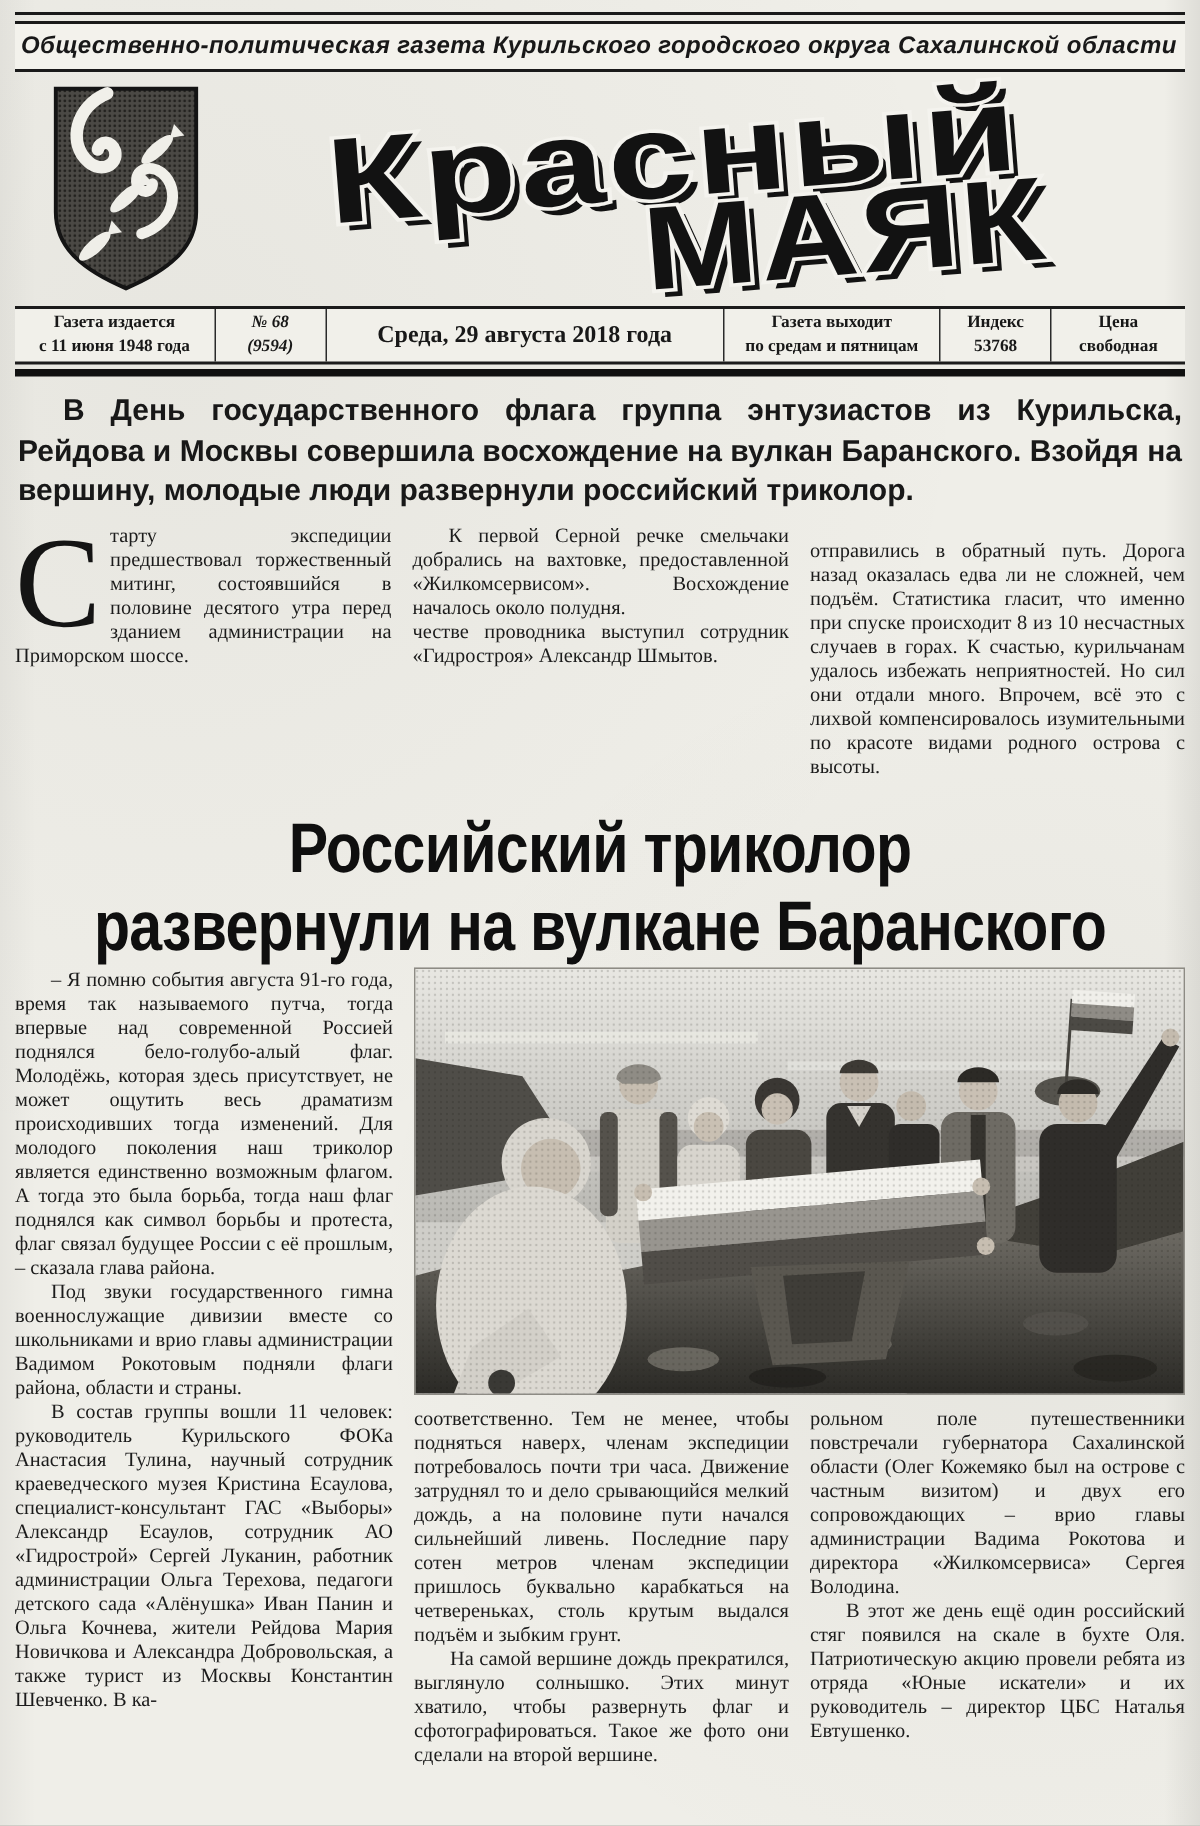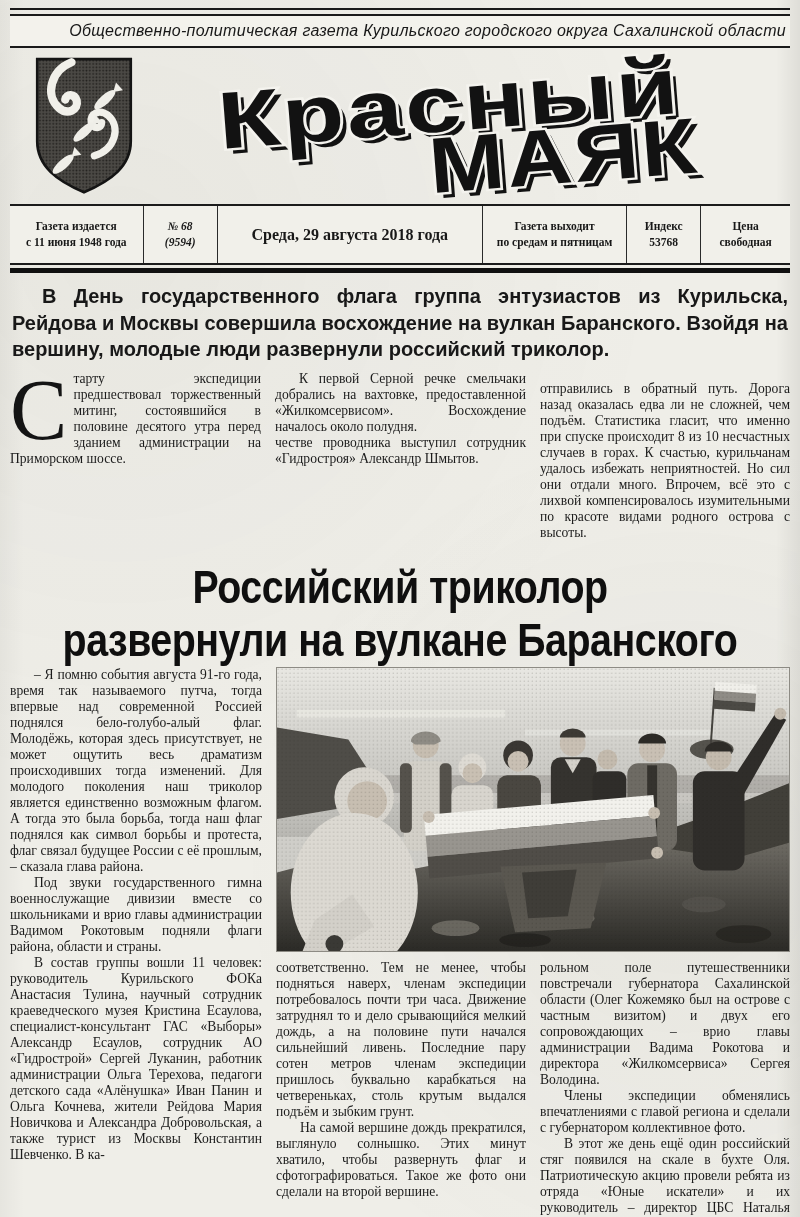--- a/index.html
+++ b/index.html
@@ -11,41 +11,41 @@
       radial-gradient(circle at 15% 20%, rgba(90,90,80,.05), transparent 45%),
       radial-gradient(circle at 85% 70%, rgba(90,90,80,.06), transparent 40%),
       linear-gradient(90deg, rgba(0,0,0,.04) 0, transparent 3%, transparent 97%, rgba(0,0,0,.07) 100%);
     color:#181818;
     font-family:"Liberation Serif", serif;
   }
   .hairline { height:2px; background:#1a1a1a; margin-bottom:4px; }
   .tagline {
     border-top:2px solid #1a1a1a; border-bottom:2px solid #1a1a1a;
     background:#f3f2ec;
-    text-align:right; font-family:"Liberation Sans", sans-serif;
-    font-style:italic; font-weight:normal; font-size:16px; padding:6px 4px;
+    text-align:left; font-family:"Liberation Sans", sans-serif;
+    font-style:italic; font-weight:bold; font-size:16px; padding:6px 4px;
     letter-spacing:.3px;
   }
   .masthead { display:flex; align-items:flex-start; height:150px; margin-top:4px; }
   .coa { width:104px; flex:none; margin-left:22px; margin-top:4px; }
   .mast-title { flex:1; height:150px; }
   .mast-title svg { display:block; width:100%; height:100%; overflow:visible; }
   .mast-title text {
     font-family:"Liberation Sans", sans-serif; font-weight:bold; letter-spacing:2px;
   }
   .m2 { text-transform:uppercase; }
   .infobar {
     display:flex; align-items:stretch;
     border-top:2px solid #1b1b1b; border-bottom:2px solid #1b1b1b;
     background:#f1f0ea; margin-top:2px;
   }
   .cell {
     display:flex; flex-direction:column; justify-content:center; text-align:center;
     font-family:"Liberation Serif", serif; font-weight:bold; font-size:11.5px;
-    line-height:1.35; padding:13px 4px; box-sizing:border-box;
+    line-height:1.35; padding:2px 4px; box-sizing:border-box;
   }
   .cell + .cell { border-left:1px solid #2a2a2a; }
   .c-founded { width:17%; }
   .c-issue   { width:9.5%;font-style:italic; }
   .c-date    { width:34%; font-size:16px; }
   .c-sched   { width:18.5%; }
   .c-index   { width:9.5%; }
   .c-price   { width:11.5%; }
   .thickrule { height:5px; background:#101010; margin-top:3px; }
 
@@ -297,21 +297,20 @@
       </div>
 
       <div class="two-cols">
         <div class="col">
           <p class="art cont">соответственно. Тем не менее, чтобы подняться наверх, членам экспедиции потребовалось почти три часа. Движение затруднял то и дело срывающийся мелкий дождь, а на половине пути начался сильнейший ливень. Последние пару сотен метров членам экспедиции пришлось буквально карабкаться на четвереньках, столь крутым выдался подъём и зыбким грунт.</p>
           <p class="art">На самой вершине дождь прекратился, выглянуло солнышко. Этих минут хватило, чтобы развернуть флаг и сфотографироваться. Такое же фото они сделали на второй вершине.</p>
 
         </div>
         <div class="col">
           <p class="art cont">рольном поле путешественники повстречали губернатора Сахалинской области (Олег Кожемяко был на острове с частным визитом) и двух его сопровождающих – врио главы администрации Вадима Рокотова и директора «Жилкомсервиса» Сергея Володина.</p>
-          <p class="art">Члены экспедиции обменялись впечатлениями с главой региона и сделали с губернатором коллективное фото.</p>
           <p class="art">В этот же день ещё один российский стяг появился на скале в бухте Оля. Патриотическую акцию провели ребята из отряда «Юные искатели» и их руководитель – директор ЦБС Наталья Евтушенко.</p>
 
         </div>
       </div>
     </div>
   </div>
 
 </div>
 
 </body></html>

